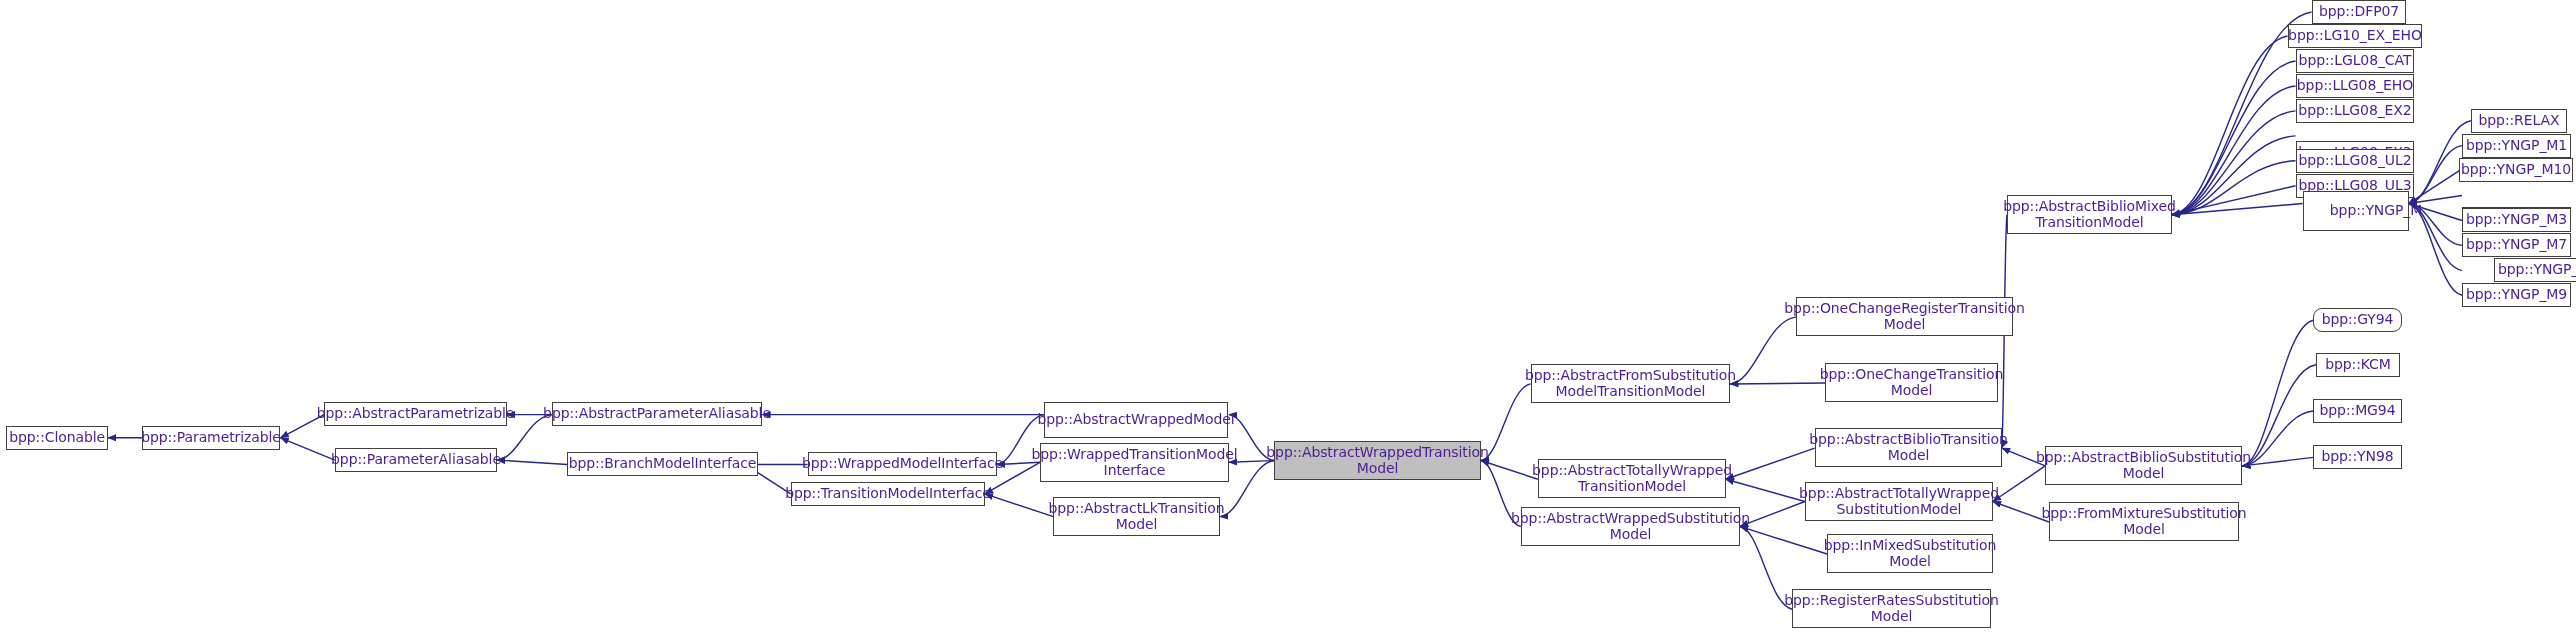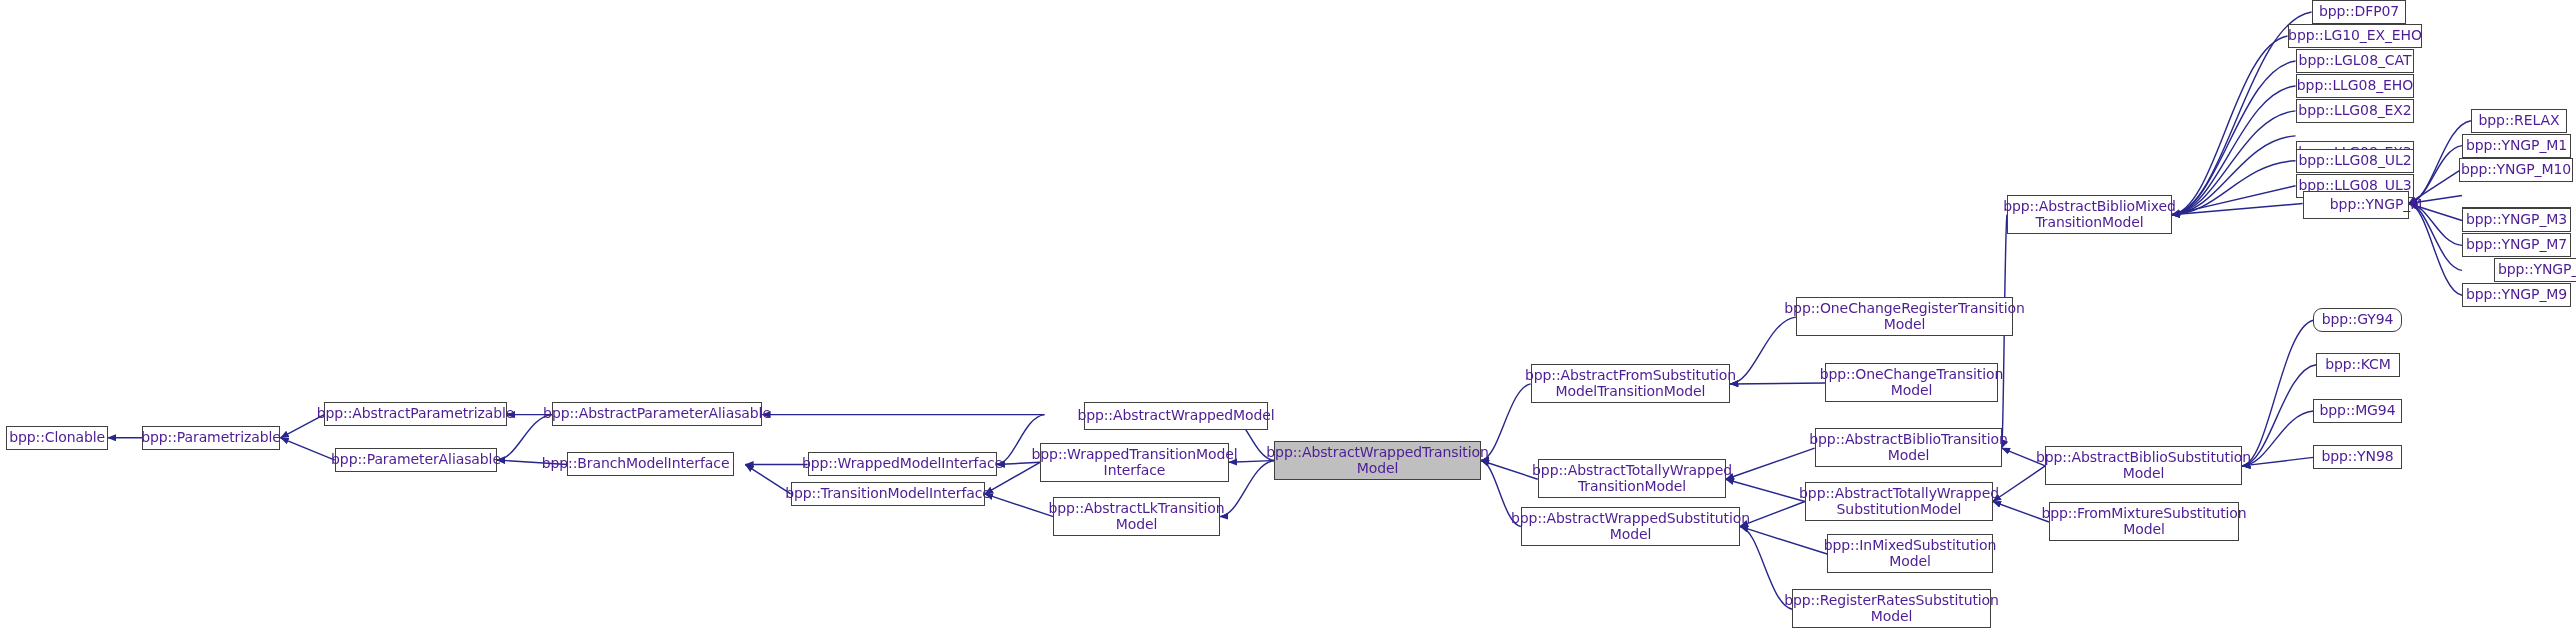--- a/index.html
+++ b/index.html
@@ -114,24 +114,24 @@
         <path d="M2598,461.5 C2562,464.575 2548.4,521.77 2518,523" fill="none" stroke="#26268c" stroke-width="1.6" marker-end="url(#arrowhead)"></path>
         <path d="M2598,513.5 L2518,523" fill="none" stroke="#26268c" stroke-width="1.6" marker-end="url(#arrowhead)"></path>
       </g>
   </svg>
   <div id="nodes-layer">
       <div class="node" style="left: 6.2px; top: 426px; width: 102px; height: 24px;"><span class="node-label">bpp::Clonable</span></div>
       <div class="node" style="left: 142px; top: 426px; width: 138px; height: 24px;"><span class="node-label">bpp::Parametrizable</span></div>
       <div class="node" style="left: 324px; top: 402px; width: 183px; height: 24px;"><span class="node-label">bpp::AbstractParametrizable</span></div>
       <div class="node" style="left: 335px; top: 448px; width: 162px; height: 24px;"><span class="node-label">bpp::ParameterAliasable</span></div>
       <div class="node" style="left: 552px; top: 402px; width: 210px; height: 24px;"><span class="node-label">bpp::AbstractParameterAliasable</span></div>
-      <div class="node" style="left: 567px; top: 452px; width: 167px; height: 24px; justify-content: flex-end;"><span class="node-label">bpp::BranchModelInterface</span></div>
+      <div class="node" style="left: 567px; top: 452px; width: 191px; height: 24px;"><span class="node-label">bpp::BranchModelInterface</span></div>
       <div class="node" style="left: 791px; top: 482px; width: 194px; height: 24px;"><span class="node-label">bpp::TransitionModelInterface</span></div>
       <div class="node" style="left: 808px; top: 452px; width: 189px; height: 24px;"><span class="node-label">bpp::WrappedModelInterface</span></div>
-      <div class="node" style="left: 1044px; top: 402px; width: 184px; height: 28px; margin-left: 40px;"><span class="node-label">bpp::AbstractWrappedModel</span></div>
+      <div class="node" style="left: 1044px; top: 402px; width: 184px; height: 36px;"><span class="node-label">bpp::AbstractWrappedModel</span></div>
       <div class="node" style="left: 1040px; top: 443px; width: 189px; height: 39px;"><span class="node-label">bpp::WrappedTransitionModel
 Interface</span></div>
       <div class="node" style="left: 1053px; top: 497px; width: 167px; height: 39px;"><span class="node-label">bpp::AbstractLkTransition
 Model</span></div>
       <div class="node highlight" style="left: 1274px; top: 441px; width: 207px; height: 39px;"><span class="node-label">bpp::AbstractWrappedTransition
 Model</span></div>
       <div class="node" style="left: 1531px; top: 364px; width: 199px; height: 39px;"><span class="node-label">bpp::AbstractFromSubstitution
 ModelTransitionModel</span></div>
       <div class="node" style="left: 1538px; top: 459px; width: 188px; height: 39px;"><span class="node-label">bpp::AbstractTotallyWrapped
 TransitionModel</span></div>
@@ -156,21 +156,21 @@
       <div class="node" style="left: 2007px; top: 195px; width: 165px; height: 39px;"><span class="node-label">bpp::AbstractBiblioMixed
 TransitionModel</span></div>
       <div class="node" style="left: 2312px; top: 0px; width: 94px; height: 24px;"><span class="node-label">bpp::DFP07</span></div>
       <div class="node" style="left: 2288px; top: 24px; width: 134px; height: 24px;"><span class="node-label">bpp::LG10_EX_EHO</span></div>
       <div class="node" style="left: 2296px; top: 49px; width: 118px; height: 24px;"><span class="node-label">bpp::LGL08_CAT</span></div>
       <div class="node" style="left: 2296px; top: 74px; width: 118px; height: 24px;"><span class="node-label">bpp::LLG08_EHO</span></div>
       <div class="node" style="left: 2296px; top: 99px; width: 118px; height: 24px;"><span class="node-label">bpp::LLG08_EX2</span></div>
       <div class="node" style="left: 2296px; top: 141px; width: 118px; height: 24px;"><span class="node-label">bpp::LLG08_EX3</span></div>
       <div class="node" style="left: 2296px; top: 149px; width: 118px; height: 24px;"><span class="node-label">bpp::LLG08_UL2</span></div>
       <div class="node" style="left: 2296px; top: 174px; width: 118px; height: 24px;"><span class="node-label">bpp::LLG08_UL3</span></div>
-      <div class="node" style="left: 2303px; top: 191px; width: 106px; height: 28px; padding-left: 40px;"><span class="node-label">bpp::YNGP_M</span></div>
+      <div class="node" style="left: 2303px; top: 191px; width: 106px; height: 40px; padding-left: 40px;"><span class="node-label">bpp::YNGP_M</span></div>
       <div class="node" style="left: 2471px; top: 109px; width: 96px; height: 24px;"><span class="node-label">bpp::RELAX</span></div>
       <div class="node" style="left: 2462px; top: 134px; width: 109px; height: 24px;"><span class="node-label">bpp::YNGP_M1</span></div>
       <div class="node" style="left: 2459px; top: 158px; width: 114px; height: 24px;"><span class="node-label">bpp::YNGP_M10</span></div>
       <div class="node" style="left: 2462px; top: 183px; width: 109px; height: 24px; margin-top: 24px;"><span class="node-label">bpp::YNGP_M2</span></div>
       <div class="node" style="left: 2462px; top: 208px; width: 109px; height: 24px;"><span class="node-label">bpp::YNGP_M3</span></div>
       <div class="node" style="left: 2462px; top: 233px; width: 109px; height: 24px;"><span class="node-label">bpp::YNGP_M7</span></div>
       <div class="node" style="left: 2462px; top: 258px; width: 109px; height: 24px; margin-left: 32px;"><span class="node-label">bpp::YNGP_M8</span></div>
       <div class="node" style="left: 2462px; top: 283px; width: 109px; height: 24px;"><span class="node-label">bpp::YNGP_M9</span></div>
       <div class="node" style="left: 2313px; top: 308px; width: 89px; height: 24px; border-radius: 9px;"><span class="node-label">bpp::GY94</span></div>
       <div class="node" style="left: 2316px; top: 353px; width: 84px; height: 24px;"><span class="node-label">bpp::KCM</span></div>

